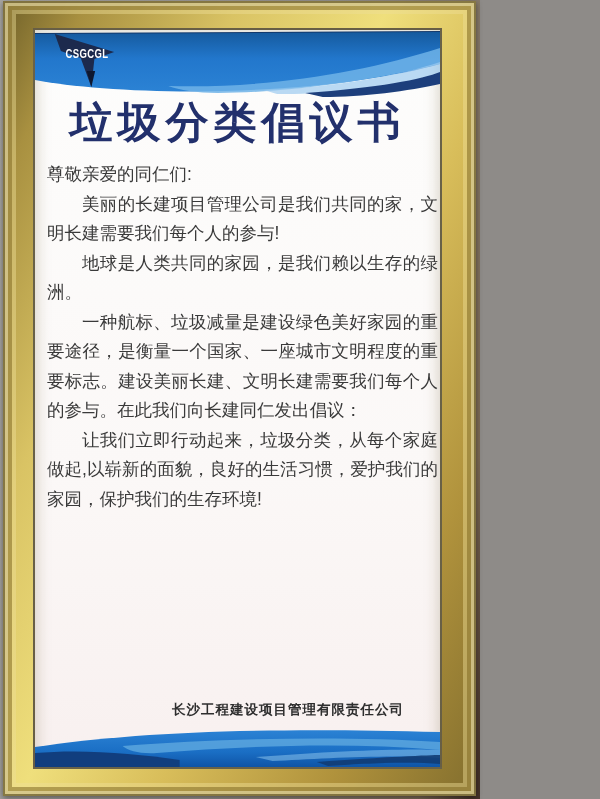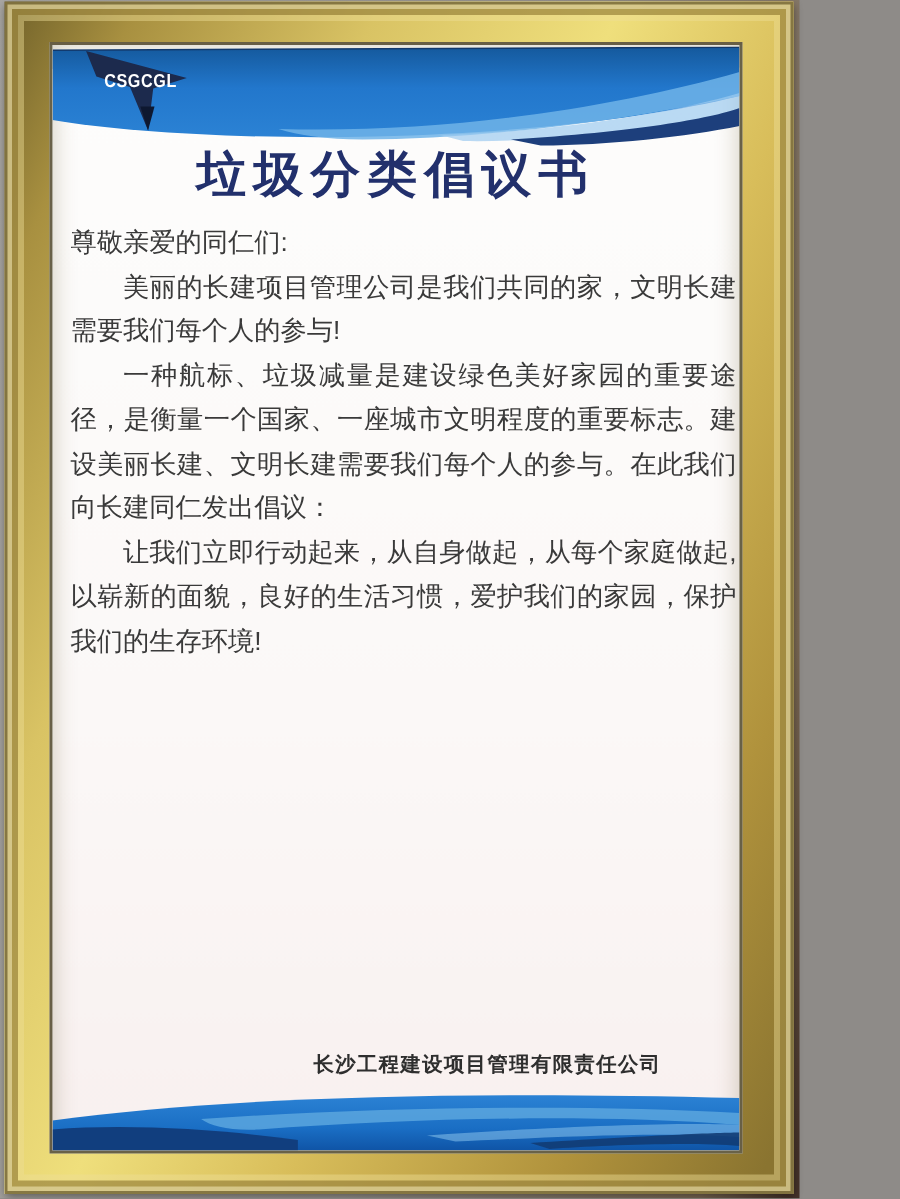--- a/index.html
+++ b/index.html
@@ -3,21 +3,21 @@
 <meta charset="utf-8">
 <style>
   html,body{margin:0;padding:0;}
   body{
     width:600px;height:799px;overflow:hidden;
     font-family:"Liberation Sans","DejaVu Sans",sans-serif;
     background:#8e8b88;
   }
   
   .photo{
-    position:relative;width:533px;height:799px;
+    position:relative;width:480px;height:799px;
     background:linear-gradient(100deg,#a9a7a4 0%,#98948f 55%,#7c6a55 90%,#46332a 99%);
   }
   
   .frame{
     position:absolute;top:1px;left:3px;right:4px;bottom:3px;
     background:linear-gradient(115deg,#6f6029 0%,#a89040 10%,#d9c364 28%,#efdf7c 46%,#d8bd5a 62%,#b0923c 82%,#8a7430 97%);
     box-shadow:
       inset 0 0 0 2px rgba(70,55,10,.55),
       inset 0 0 0 5px rgba(252,244,198,.5),
       inset 0 0 0 9px rgba(130,105,35,.55),
@@ -33,32 +33,32 @@
     overflow:hidden;
   }
   .hdr-svg{position:absolute;top:1px;left:0;width:100%;height:78px;display:block;}
   .ftr-svg{position:absolute;bottom:0;left:0;width:100%;height:54px;display:block;}
   .logo-text{
     fill:#ffffff;font-family:"Liberation Sans","DejaVu Sans",sans-serif;
     font-size:12.5px;font-weight:bold;letter-spacing:.5px;
   }
   .title{
     margin:64px 0 8px 0;text-align:center;
-    font-size:33px;font-weight:bold;letter-spacing:5px;
+    font-size:43px;font-weight:bold;letter-spacing:5px;
     color:#22306c;
   }
   .doc-body{
     padding:0 2px 0 12px;
     font-size:17.5px;line-height:29.5px;color:#3a3a3a;
     text-align:justify;
   }
   .doc-body p{margin:0;}
   .doc-body p.indent{text-indent:2em;}
   .company{
-    position:absolute;right:52px;bottom:48px;
+    position:absolute;right:36px;bottom:48px;
     font-size:13.5px;font-weight:bold;color:#2e2e2e;letter-spacing:1px;
   }
 </style>
 </head>
 <body>
 
 <div class="photo">
   <div class="frame">
     <div class="paper">
 
@@ -83,22 +83,23 @@
         <path d="M26,3 L104,21 L78,28 L74,56 L60,27 L34,20 Z" fill="#1c2a4d"></path>
         <path d="M68,40 L74,56 L79,40 Z" fill="#0e1830"></path>
         <text x="40" y="27" class="logo-text">CSGCGL</text>
       </svg>
 
       <h1 class="title">垃圾分类倡议书</h1>
 
       <div class="doc-body">
         <p>尊敬亲爱的同仁们:</p>
         <p class="indent">美丽的长建项目管理公司是我们共同的家，文明长建需要我们每个人的参与!</p>
+        <p class="indent">地球是人类共同的家园，是我们赖以生存的绿洲。</p>
         <p class="indent">一种航标、垃圾减量是建设绿色美好家园的重要途径，是衡量一个国家、一座城市文明程度的重要标志。建设美丽长建、文明长建需要我们每个人的参与。在此我们向长建同仁发出倡议：</p>
-        <p class="indent">让我们立即行动起来，从自身做起，从每个家庭做起,以崭新的面貌，良好的生活习惯，爱护我们的家园，保护我们的生存环境!</p>
+        <p class="indent">让我们立即行动起来，垃圾分类，从每个家庭做起,以崭新的面貌，良好的生活习惯，爱护我们的家园，保护我们的生存环境!</p>
       </div>
 
       <div class="company">长沙工程建设项目管理有限责任公司</div>
 
       <svg class="ftr-svg" viewBox="0 0 532 54" preserveAspectRatio="none">
         <path d="M0,34 C130,19 300,14 532,19 L532,54 L0,54 Z" fill="url(#gFtr)"></path>
         <path d="M115,33 C250,25 410,23 532,29 L532,37 C410,29 275,33 160,40 C138,41 123,38 115,33 Z" fill="#5aa6de" opacity="0.85"></path>
         <path d="M290,44 C390,38 490,35 532,37 L532,45 C465,41 370,46 312,48 Z" fill="#7fbbe8" opacity="0.6"></path>
         <path d="M0,40 C60,36 130,40 190,47 L190,54 L0,54 Z" fill="#113e7e"></path>
         <path d="M370,49 C460,44 520,42 532,42 L532,51 C490,48 420,51 385,53 Z" fill="#123c74" opacity="0.9"></path>

